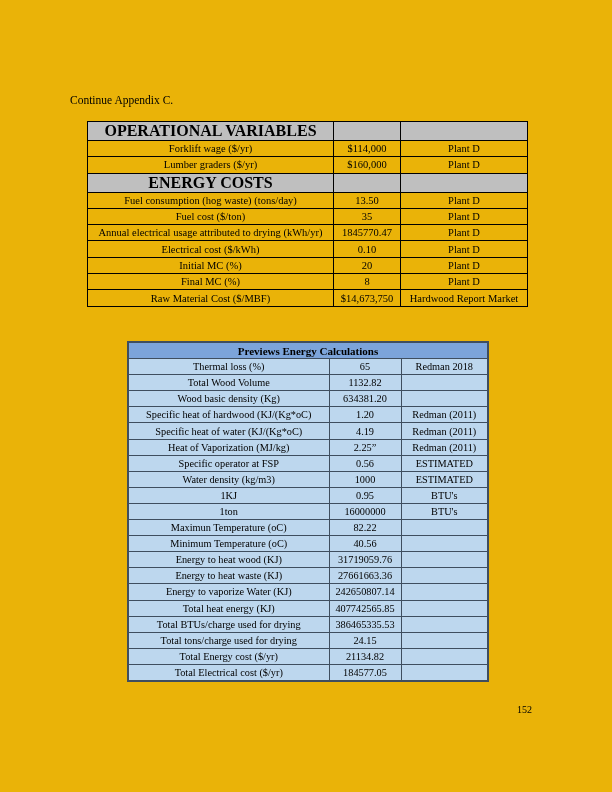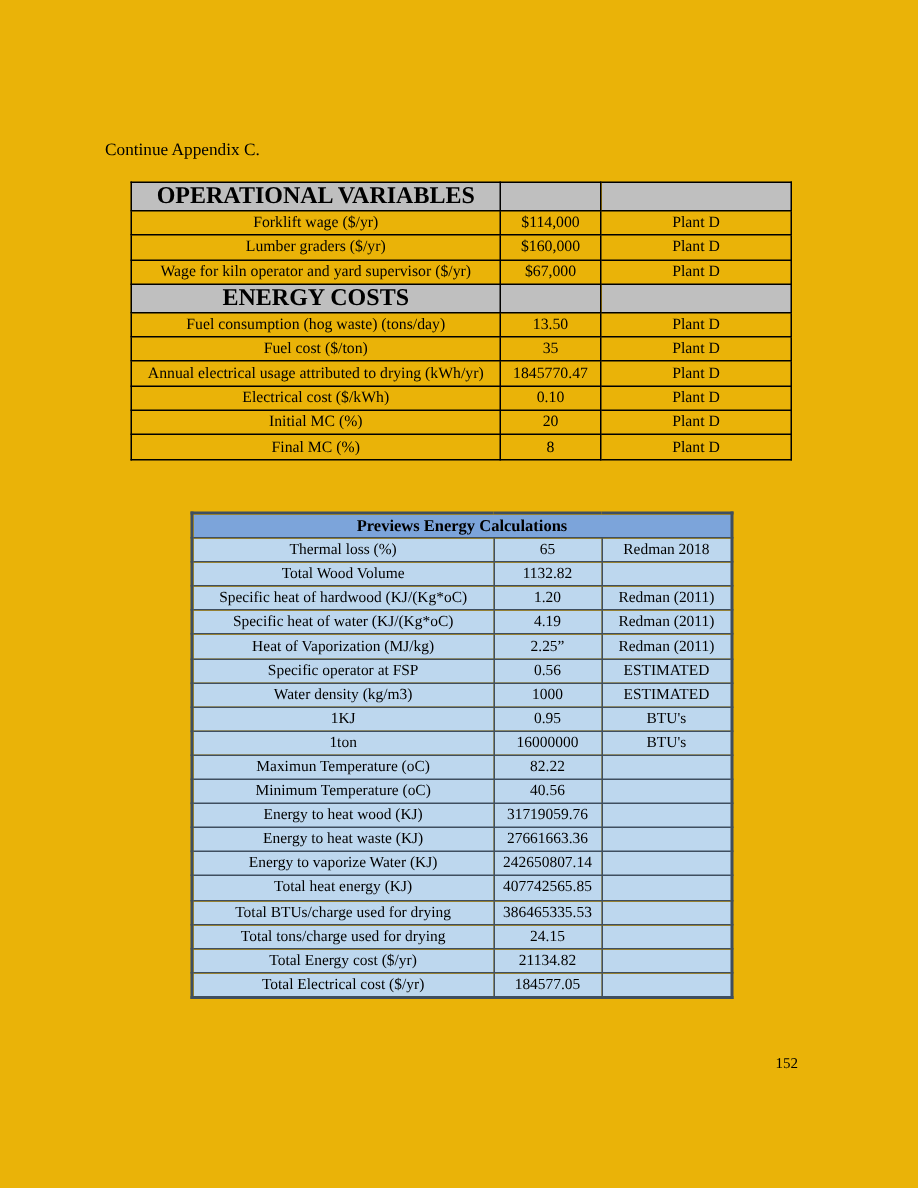--- a/index.html
+++ b/index.html
@@ -102,25 +102,20 @@
         <tr>
           <td>Forklift wage ($/yr)</td>
           <td>$114,000</td>
           <td>Plant D</td>
         </tr>
         <tr>
           <td>Lumber graders ($/yr)</td>
           <td>$160,000</td>
           <td>Plant D</td>
         </tr>
-        <tr>
-          <td>Wage for kiln operator and yard supervisor ($/yr)</td>
-          <td>$67,000</td>
-          <td>Plant D</td>
-        </tr>
         <tr class="section-header">
           <td>ENERGY COSTS</td>
           <td></td>
           <td></td>
         </tr>
         <tr>
           <td>Fuel consumption (hog waste) (tons/day)</td>
           <td>13.50</td>
           <td>Plant D</td>
         </tr>
@@ -141,20 +136,25 @@
         </tr>
         <tr>
           <td>Initial MC (%)</td>
           <td>20</td>
           <td>Plant D</td>
         </tr>
         <tr>
           <td>Final MC (%)</td>
           <td>8</td>
           <td>Plant D</td>
+        </tr>
+        <tr>
+          <td>Raw Material Cost ($/MBF)</td>
+          <td>$14,673,750</td>
+          <td>Hardwood Report Market</td>
         </tr>
       </tbody>
   </table>
 
   <table id="t2">
     <colgroup>
       <col style="width:201px">
       <col style="width:72px">
       <col style="width:87px">
     </colgroup>
@@ -166,20 +166,25 @@
           <td>Thermal loss (%)</td>
           <td>65</td>
           <td>Redman 2018</td>
         </tr>
         <tr>
           <td>Total Wood Volume</td>
           <td>1132.82</td>
           <td></td>
         </tr>
         <tr>
+          <td>Wood basic density (Kg)</td>
+          <td>634381.20</td>
+          <td></td>
+        </tr>
+        <tr>
           <td>Specific heat of hardwood (KJ/(Kg*oC)</td>
           <td>1.20</td>
           <td>Redman (2011)</td>
         </tr>
         <tr>
           <td>Specific heat of water (KJ/(Kg*oC)</td>
           <td>4.19</td>
           <td>Redman (2011)</td>
         </tr>
         <tr>

